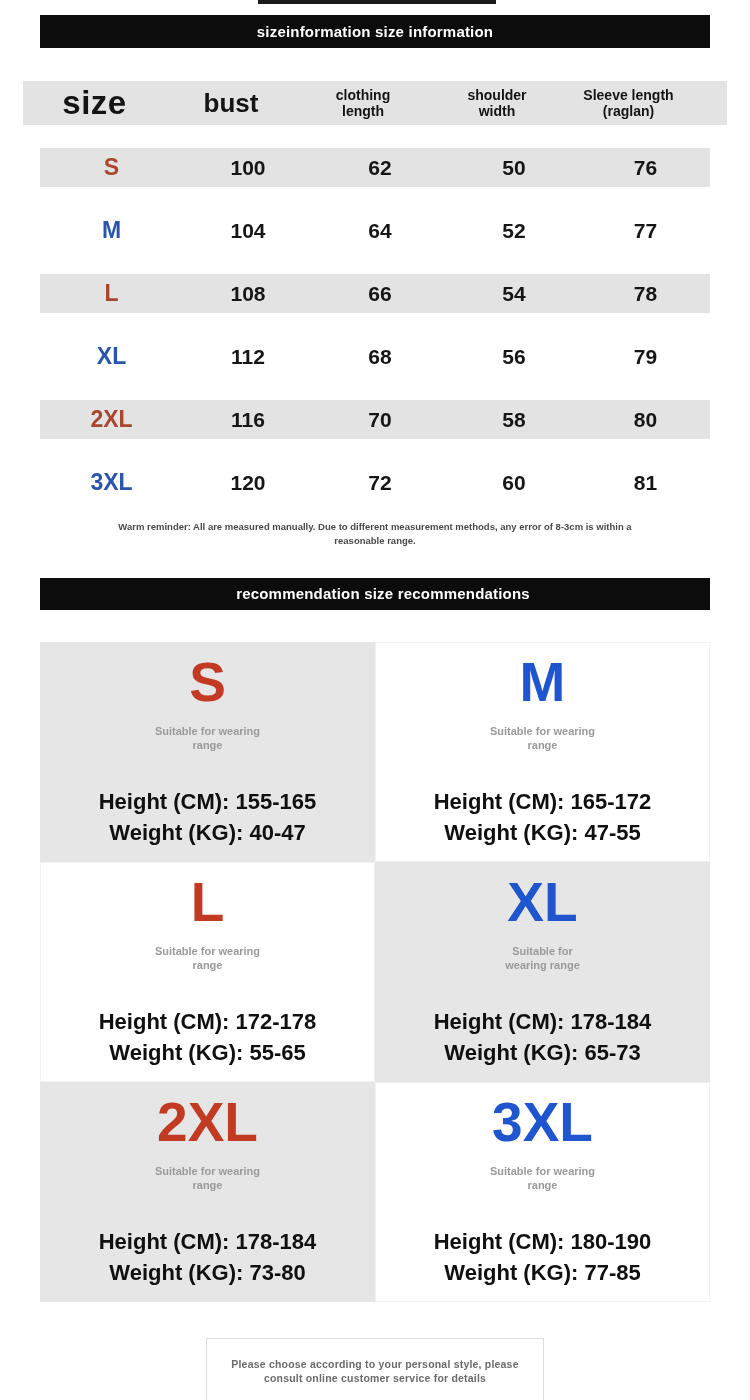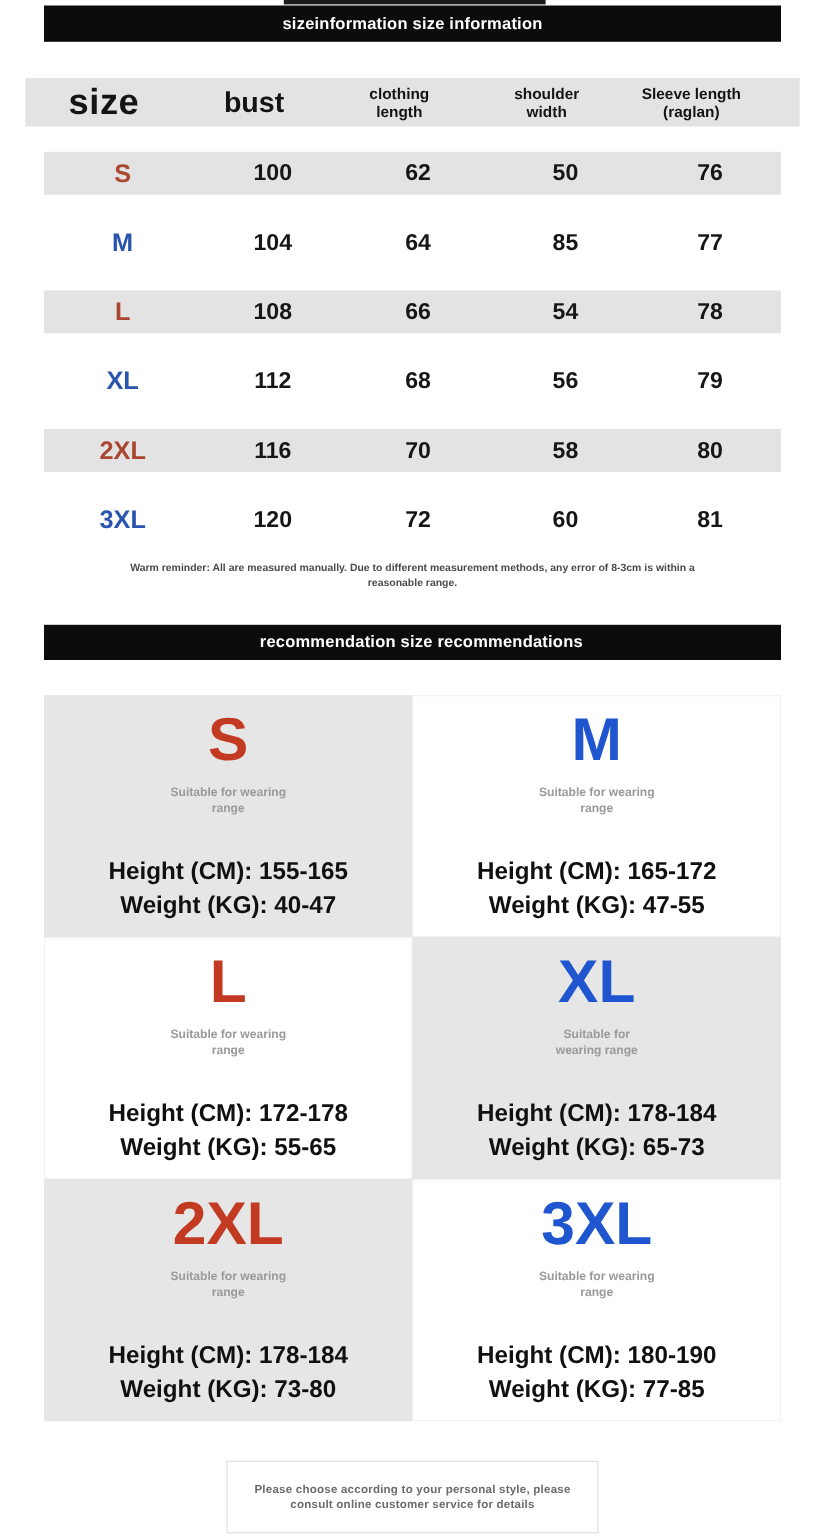--- a/index.html
+++ b/index.html
@@ -7,21 +7,21 @@
     position:relative; width:750px; height:1400px; background:#fff;
     font-family:"Liberation Sans", sans-serif; color:#141414; overflow:hidden;
   }
   .top-strip { position:absolute; top:0; left:258px; width:238px; height:4px; background:#1a1a1a; }
 
   .banner {
     margin:0 40px; height:33px; background:var(--banner_bg,#0c0c0c); color:#fff;
     display:flex; align-items:center; justify-content:center;
     font-weight:bold; font-size:15px; letter-spacing:0.2px;
   }
-  .banner.first { margin-top:5px; }
+  .banner.first { margin-top:15px; }
   .banner.second { margin-top:30px; height:32px;padding-left:16px; }
 
   .thead {
     margin:33px 23px 0; height:44px; background:var(--row_shade,#e3e3e3);
     display:grid; grid-template-columns:143px 130px 134px 134px 129px;
     align-items:center; justify-items:center; text-align:center;
   }
   .th-size  { font-size:33px; font-weight:bold; letter-spacing:0.5px; }
   .th-bust  { font-size:26px; font-weight:bold; }
   .th-small { font-size:14px; font-weight:bold; line-height:1.15; max-width:72px; }
@@ -89,21 +89,21 @@
       <div class="size-letter red">S</div>
       <div class="val">100</div>
       <div class="val">62</div>
       <div class="val">50</div>
       <div class="val">76</div>
     </div>
     <div class="tr">
       <div class="size-letter blue">M</div>
       <div class="val">104</div>
       <div class="val">64</div>
-      <div class="val">85</div>
+      <div class="val">52</div>
       <div class="val">77</div>
     </div>
     <div class="tr shaded">
       <div class="size-letter red">L</div>
       <div class="val">108</div>
       <div class="val">66</div>
       <div class="val">54</div>
       <div class="val">78</div>
     </div>
     <div class="tr">

